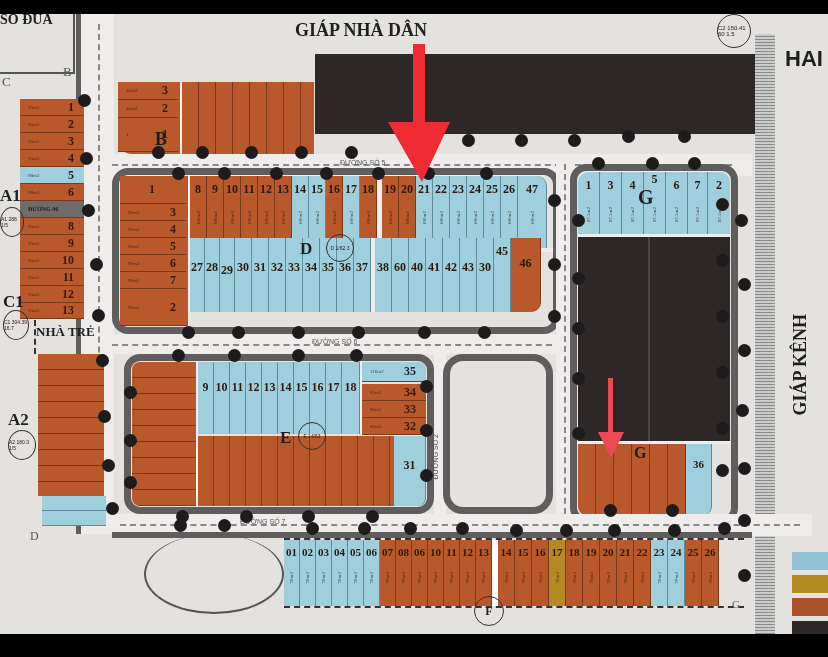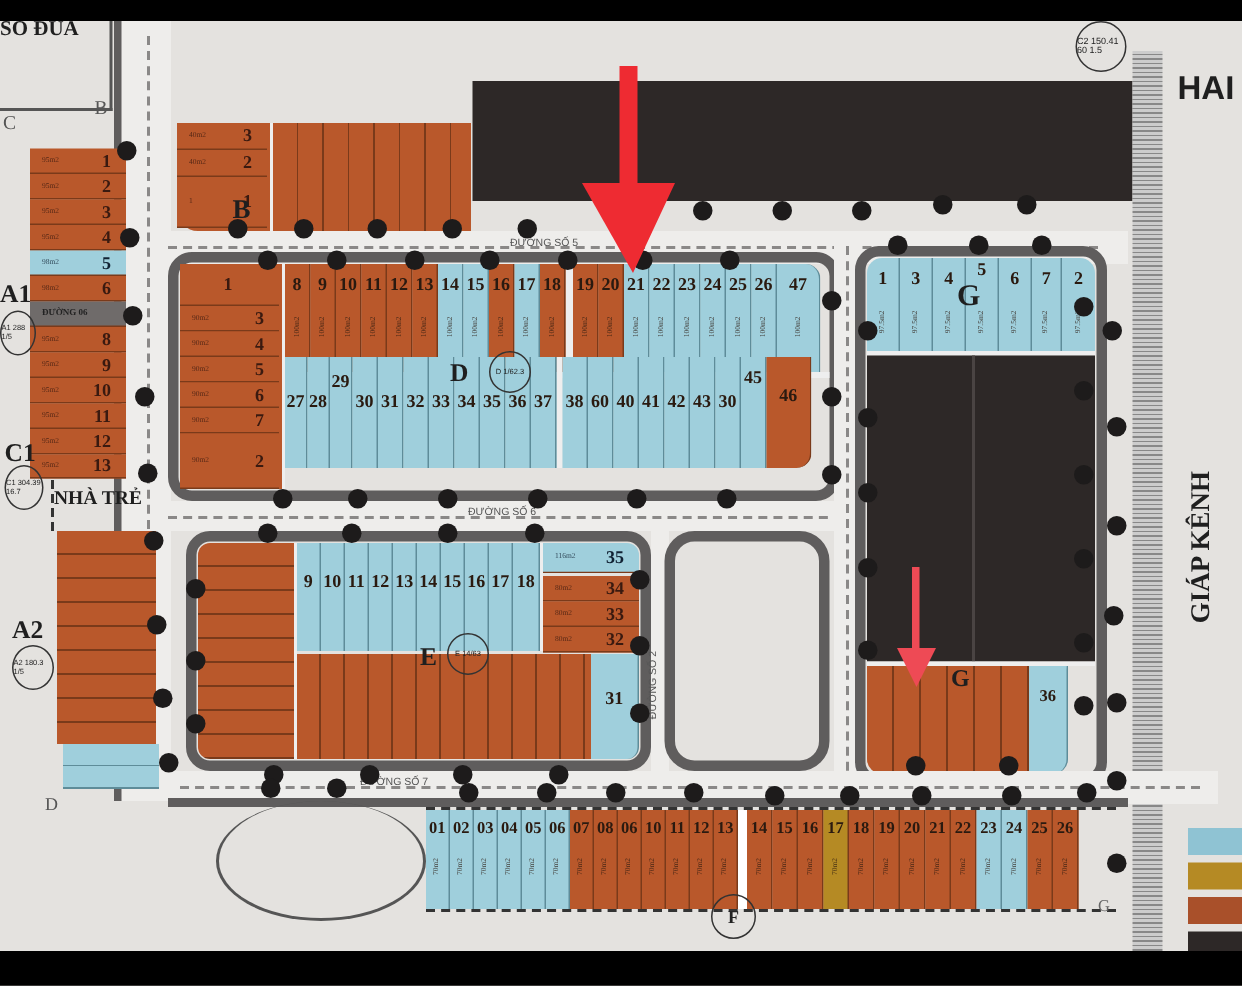--- a/index.html
+++ b/index.html
@@ -36,20 +36,21 @@
 
   <div class="abs" style="left:0;top:0;width:75px;height:60px;border-right:2px solid #555;border-bottom:2px solid #555"></div>
   <div class="title" style="left:0;top:-2px;font-size:14px">SO ĐUA</div>
   <div class="title" style="left:2px;top:60px;font-size:13px;font-weight:normal;color:#555">C</div>
   <div class="title" style="left:63px;top:50px;font-size:13px;font-weight:normal;color:#555">B</div>
 
   <div class="abs road" style="left:80px;top:0;width:34px;height:520px"></div>
   <div class="vdash" style="left:98px;top:10px;height:500px"></div>
   <div class="abs" style="left:76px;top:0;width:5px;height:520px;background:#5f5d5d"></div>
 
+  <div class="title" style="left:295px;top:6px;font-size:18px">GIÁP NHÀ DÂN</div>
   <div class="title" style="left:785px;top:32px;font-size:22px;font-family:'Liberation Sans',sans-serif">HAI</div>
 
   <div class="circ" style="left:717px;top:0;width:34px;height:34px">C2 150.41 60 1.5</div>
 
   <div class="abs dark" style="left:315px;top:40px;width:440px;height:80px"></div>
 
   <div class="abs orange" style="left:118px;top:68px;width:196px;height:72px;border-radius:0 0 0 14px"></div>
   <div class="hlot orange" style="left:118px;top:68px;width:60px;height:18px">
       <span class="sz">40m2</span>
       <span>3</span>
@@ -255,21 +256,21 @@
   </div>
   <div class="abs" style="left:190px;top:234px;width:363px;height:4px;background:#eee"></div>
 
   <div class="abs" style="left:190px;top:224px;width:363px;height:74px;display:flex">
     <div class="lot blue b" style="position:relative;width:15px;padding-top:22px">
         <span>27</span>
       </div>
     <div class="lot blue b" style="position:relative;width:15px;padding-top:22px">
         <span>28</span>
       </div>
-    <div class="lot blue b" style="position:relative;width:15px;padding-top:9px">
+    <div class="lot blue b" style="position:relative;width:15px;padding-top:25px">
         <span>29</span>
       </div>
     <div class="lot blue b" style="position:relative;width:17px;padding-top:22px">
         <span>30</span>
       </div>
     <div class="lot blue b" style="position:relative;width:17px;padding-top:22px">
         <span>31</span>
       </div>
     <div class="lot blue b" style="position:relative;width:17px;padding-top:22px">
         <span>32</span>

